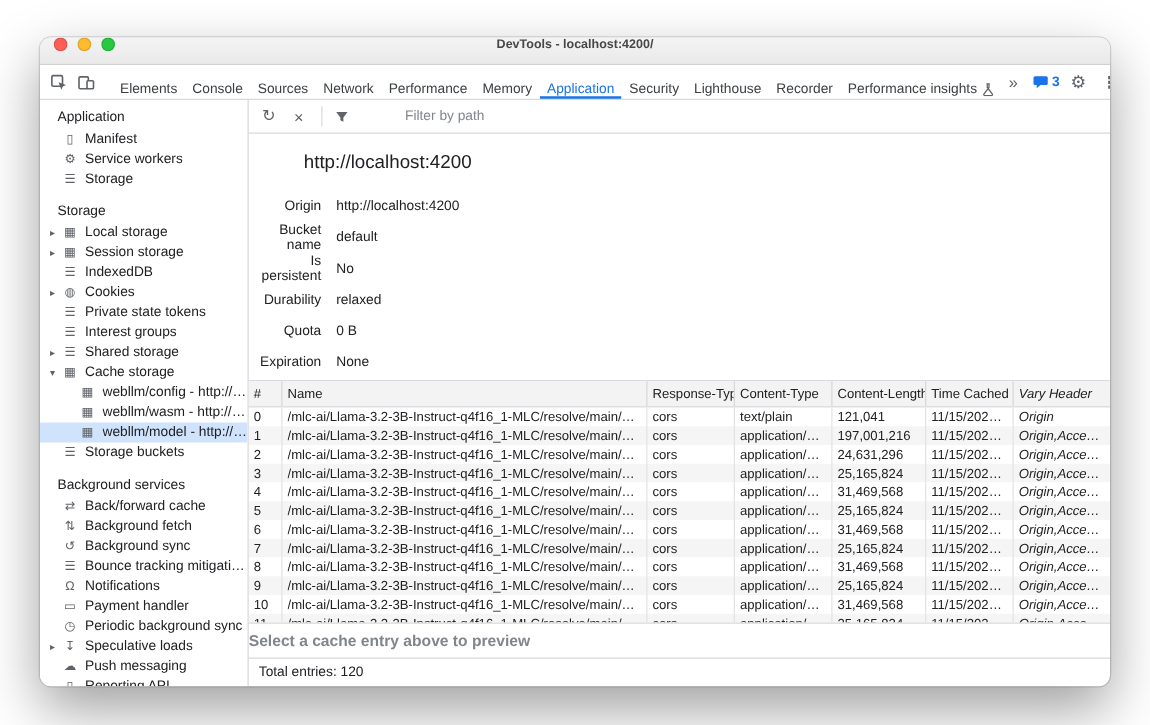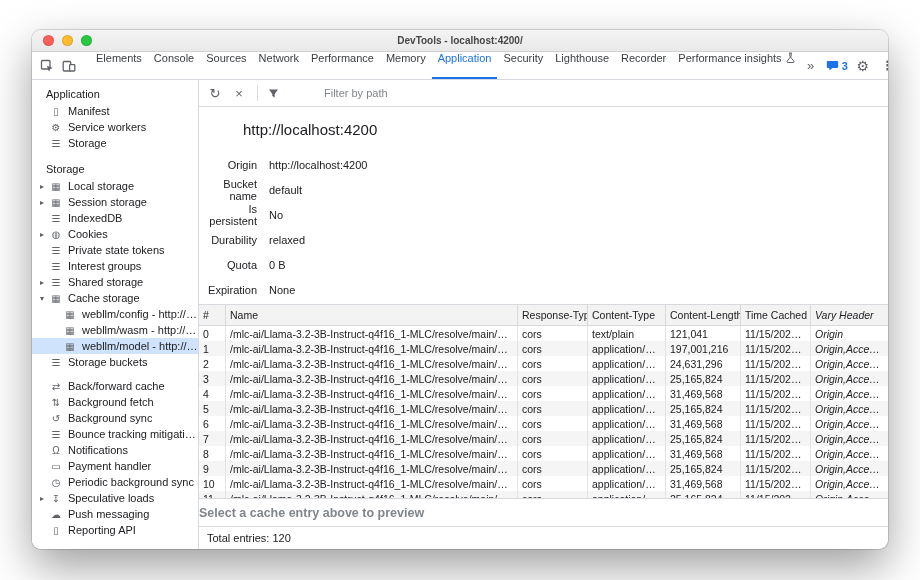--- a/index.html
+++ b/index.html
@@ -11,32 +11,32 @@
     color:#202124;
   }
   .window{
     position:absolute; left:32px; top:30px; width:856px; height:519px;
     background:#fff; border-radius:9px; overflow:hidden;
     box-shadow:0 18px 45px rgba(0,0,0,.38), 0 0 0 1px rgba(0,0,0,.14);
     display:flex; flex-direction:column;
   }
   
   .titlebar{flex:0 0 22px; background:linear-gradient(#f4f4f4,#e9e9e9); border-bottom:1px solid #d0d0d0;
-    display:flex; align-items:center; position:relative;}
+    display:flex; position:relative;}
   .lights{display:flex; gap:8px; margin-left:11px;}
   .light{width:11px;height:11px;border-radius:50%; border:1px solid rgba(0,0,0,.12);}
   .light.red{background:#ff5f57}.light.yellow{background:#febc2e}.light.green{background:#28c840}
   .wtitle{position:absolute;left:0;right:0;text-align:center;font-size:10px;font-weight:700;color:#474747;}
   
   .tabstrip{flex:0 0 28px; display:flex; align-items:stretch; border-bottom:1px solid #d6d9dd; background:#fff; padding:0 2px;}
   .ts-icons{display:flex;align-items:center;gap:2px;padding:0 3px;}
   .icon-btn{min-width:20px;height:20px;display:flex;align-items:center;justify-content:center;border-radius:3px;color:#5f6368;font-size:13px;cursor:default;}
   .ts-divider{width:1px;height:16px;background:#dadce0;margin:auto 4px;}
   .tabs{display:flex;}
-  .tab{display:flex;align-items:flex-start;gap:4px;padding:0 6px;font-size:11px;color:#3c4043;border-bottom:2px solid transparent;white-space:nowrap;cursor:default;}
+  .tab{display:flex;align-items:flex-end;gap:4px;padding:0 6px;font-size:11px;color:#3c4043;border-bottom:2px solid transparent;white-space:nowrap;cursor:default;}
   .tab.selected{color:#1a73e8;border-bottom-color:#1a73e8;}
   .tab .flask{display:none;line-height:0;}
   .tab.has-flask .flask{display:inline-block;}
   .ts-right{margin-left:auto;display:flex;align-items:center;gap:5px;padding-right:6px;}
   .chev{font-size:13px;color:#5f6368;}
   .msg-group{display:flex;align-items:center;gap:3px;}
   .msg-count{color:#1a73e8;font-size:11px;font-weight:700;}
   .gear{font-size:14px;} .kebab{font-size:13px;font-weight:700;}
   
   .bodyrow{flex:1; display:flex; min-height:0;}
@@ -271,20 +271,21 @@
           </div>
             <div class="sb-item">
             <span class="arrow"></span>
             <span class="glyph">☰</span>
             <span class="label">Storage buckets</span>
           </div>
           </div>
       </div>
 
       <div class="sb-section">
+        <div class="sb-title">Background services</div>
         <div>
 
         <div class="sb-item">
             <span class="arrow"></span>
             <span class="glyph">⇄</span>
             <span class="label">Back/forward cache</span>
           </div>
             <div class="sb-item">
             <span class="arrow"></span>
             <span class="glyph">⇅</span>

